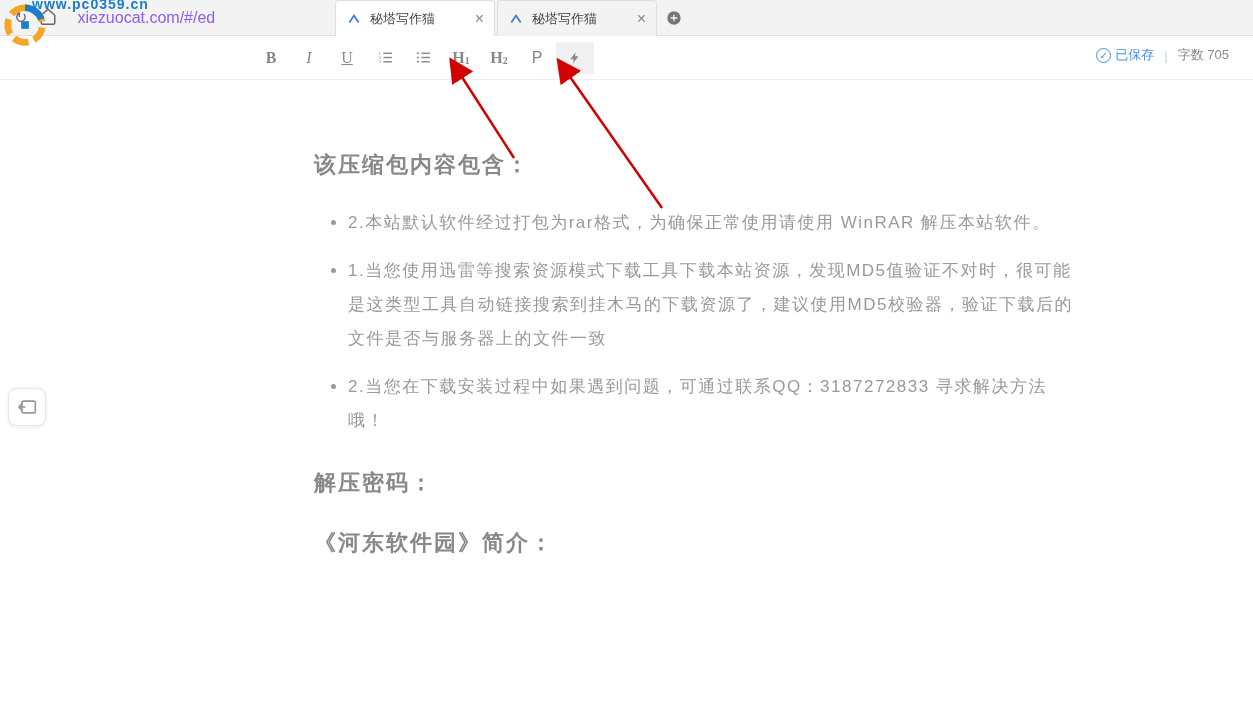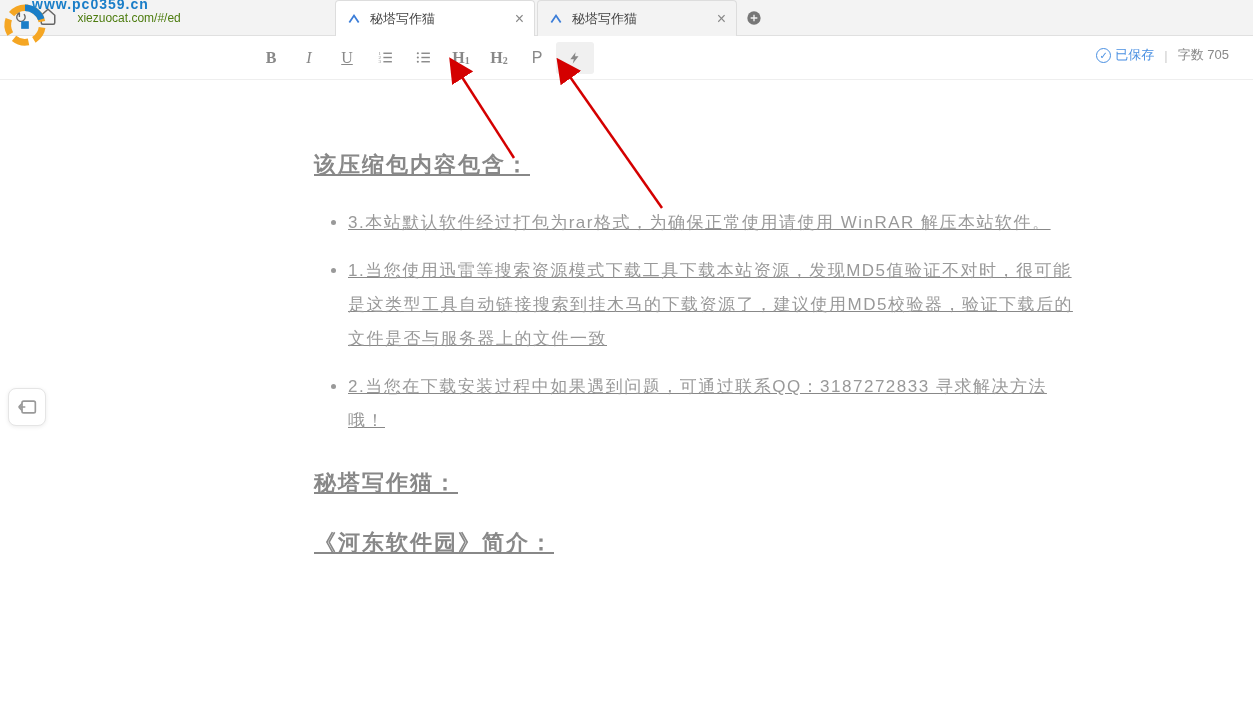--- a/index.html
+++ b/index.html
@@ -1,24 +1,24 @@
 <!DOCTYPE html>
 <html><head>
 <meta charset="utf-8">
 <style>
 * { margin: 0; padding: 0; box-sizing: border-box; }
 body { font-family: Arial, "Microsoft YaHei", sans-serif; background: #fff; overflow: hidden; width: 1253px; height: 714px; position: relative; }
 
 .browser-bar { height: 36px; background: #f3f3f3; display: flex; align-items: center; border-bottom: 1px solid #e0e0e0; position: relative; }
 .nav-controls { display: flex; align-items: center; gap: 12px; padding: 0 14px; color: #666; }
 .nav-icon { font-size: 16px; color: #666; cursor: pointer; }
-.url-bar { font-size: 12px; color: #4d7c0f; padding: 4px 8px; }
+.url-bar { font-size: 16px; color: #8b5cf6; padding: 4px 8px; }
 
 .tabs { display: flex; position: absolute; left: 335px; top: 0; height: 36px; }
-.tab { width: 200px; height: 36px; background: #fff; border: 1px solid #ddd; border-bottom: none; display: flex; align-items: center; padding: 0 10px; gap: 8px; font-size: 13px; color: #444; border-radius: 4px 4px 0 0; margin-right: 2px; }
+.tab { width: 160px; height: 36px; background: #fff; border: 1px solid #ddd; border-bottom: none; display: flex; align-items: center; padding: 0 10px; gap: 8px; font-size: 13px; color: #444; border-radius: 4px 4px 0 0; margin-right: 2px; }
 .tab.inactive { background: #f3f3f3; }
 .tab-icon { width: 16px; height: 16px; display: flex; align-items: center; justify-content: center; }
 .tab-icon svg { width: 14px; height: 14px; }
 .tab-title { flex: 1; overflow: hidden; white-space: nowrap; }
 .tab-close { font-size: 16px; color: #888; cursor: pointer; }
 .new-tab { width: 30px; display: flex; align-items: center; justify-content: center; font-size: 18px; color: #666; cursor: pointer; }
 
 .watermark { position: absolute; top: 0; left: 0; z-index: 100; pointer-events: none; }
 .watermark-text { font-family: "STKaiti", "KaiTi", serif; font-size: 34px; font-weight: bold; letter-spacing: 2px; position: relative; }
 .wm-char { display: inline-block; }
@@ -32,21 +32,21 @@
 .tbtn.h2 { font-weight: bold; position: relative; }
 .tbtn .sub { font-size: 10px; position: relative; top: 3px; }
 .tbtn.bolt { background: #f0f0f0; border-radius: 3px; }
 
 .status-bar { position: absolute; right: 24px; top: 46px; font-size: 13px; color: #888; display: flex; align-items: center; gap: 10px; }
 .status-saved { display: flex; align-items: center; gap: 4px; color: #4a90e2; }
 .status-check { width: 15px; height: 15px; border: 1.5px solid #4a90e2; border-radius: 50%; display: flex; align-items: center; justify-content: center; font-size: 10px; }
 .status-divider { color: #ccc; }
 .status-count { color: #888; }
 
-.content-area { position: absolute; top: 80px; left: 244px; right: 100px; bottom: 0; overflow: hidden; color: #888; text-decoration: underline; }
+.content-area { position: absolute; top: 80px; left: 244px; right: 100px; bottom: 0; overflow: hidden; color: #888; }
 .content-inner { padding: 40px 70px 0 70px; }
 h3.section { font-size: 22px; font-weight: bold; color: #888; margin: 30px 0 26px 0; letter-spacing: 2px; }
 ul.bullets { list-style: disc; padding-left: 34px; }
 ul.bullets li { font-size: 17px; line-height: 2.0; color: #999; margin-bottom: 14px; letter-spacing: 1.5px; }
 
 .side-tab { position: absolute; left: 8px; top: 388px; width: 38px; height: 38px; background: #fff; border: 1px solid #e5e5e5; border-radius: 8px; box-shadow: 0 1px 4px rgba(0,0,0,0.08); display: flex; align-items: center; justify-content: center; color: #888; cursor: pointer; }
 
 .arrow { position: absolute; pointer-events: none; }
 .arrow svg { overflow: visible; }
 </style>
@@ -141,25 +141,25 @@
   <span class="status-divider">|</span>
   <span class="status-count">
     <span>字数</span> <span>705</span>
   </span>
 </div>
 
 <div class="content-area">
   <div class="content-inner">
     <h3 class="section">该压缩包内容包含：</h3>
     <ul class="bullets">
-      <li>3.本站默认软件经过打包为rar格式，为确保正常使用请使用 WinRAR 解压本站软件。</li>
+      <li>2.本站默认软件经过打包为rar格式，为确保正常使用请使用 WinRAR 解压本站软件。</li>
       <li>1.当您使用迅雷等搜索资源模式下载工具下载本站资源，发现MD5值验证不对时，很可能是这类型工具自动链接搜索到挂木马的下载资源了，建议使用MD5校验器，验证下载后的文件是否与服务器上的文件一致</li>
       <li>2.当您在下载安装过程中如果遇到问题，可通过联系QQ：3187272833 寻求解决方法哦！</li>
     </ul>
-    <h3 class="section">秘塔写作猫：</h3>
+    <h3 class="section">解压密码：</h3>
     <h3 class="section">《河东软件园》简介：</h3>
   </div>
 </div>
 
 <div class="side-tab">
   <svg width="20" height="18" viewBox="0 0 24 20" fill="none" stroke="#999" stroke-width="2">
       <rect x="6" y="3" width="16" height="14" rx="2"></rect>
       <path d="M10 10 H2 M2 10 l4 -4 M2 10 l4 4"></path>
     </svg>
 </div>

